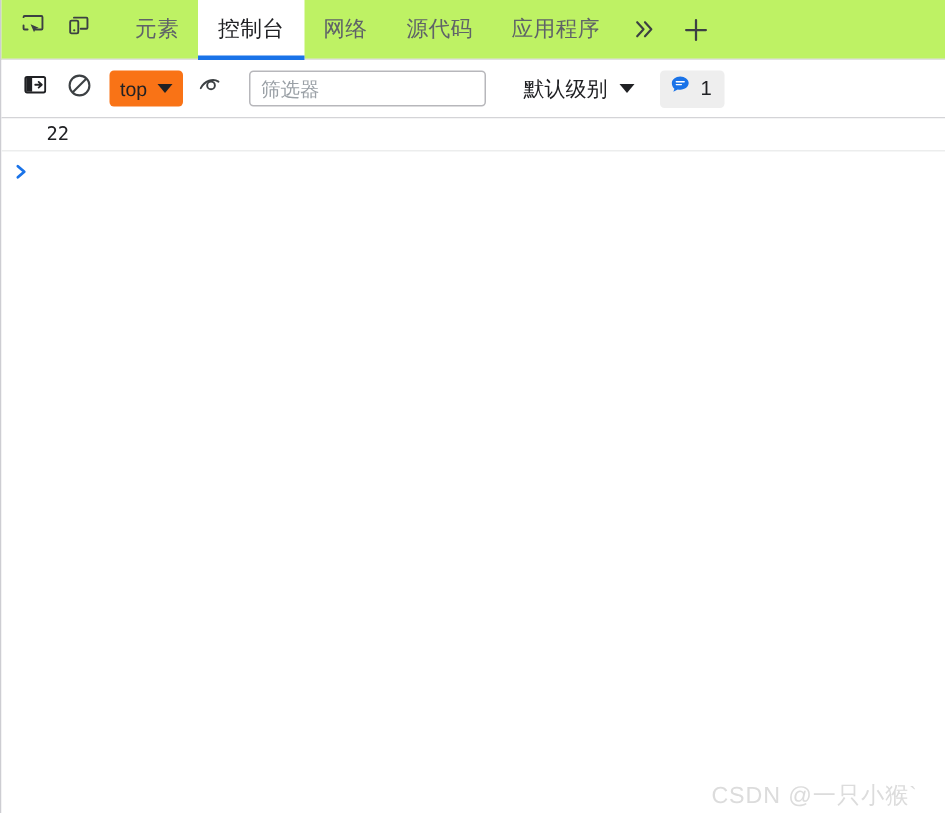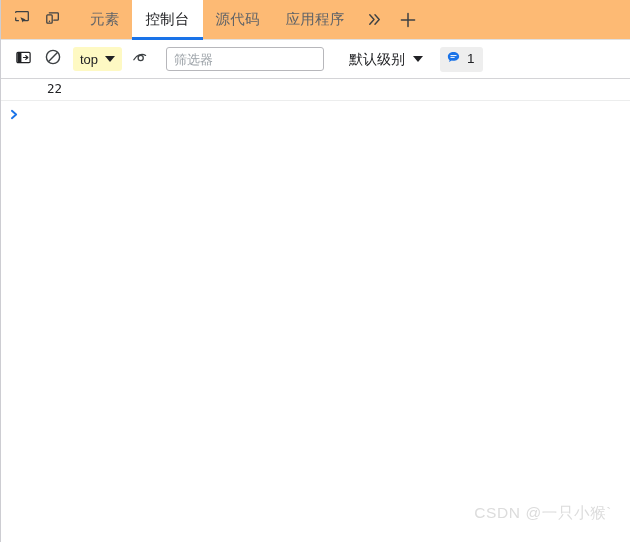--- a/index.html
+++ b/index.html
@@ -24,21 +24,21 @@
     flex-direction: column;
     position: relative;
   }
 
   
   .tabbar {
     height: 40px;
     min-height: 40px;
     display: flex;
     align-items: center;
-    background: #fdba74;
+    background: #bef264;
     border-bottom: 1px solid #e0e0e0;
     position: relative;
     padding-left: 6px;
     box-sizing: border-box;
   }
   .tool-icon-btn {
     width: 30px;
     height: 30px;
     display: flex;
     align-items: center;
@@ -111,21 +111,21 @@
     cursor: pointer;
     flex: 0 0 auto;
   }
 
   .context-select {
     display: flex;
     align-items: center;
     gap: 7px;
     height: 24px;
     padding: 0 7px;
-    background: #fef9c3;
+    background: #f97316;
     border-radius: 3px;
     margin-left: 4px;
     margin-right: 2px;
     cursor: pointer;
     flex: 0 0 auto;
   }
   .context-select .ctx-label {
     font-size: 13px;
     color: #202124;
     line-height: 1;
@@ -194,21 +194,21 @@
     flex: 1 1 auto;
     background: #ffffff;
     position: relative;
     overflow: hidden;
   }
   .console-row {
     min-height: 20px;
     display: flex;
     align-items: flex-start;
     border-bottom: 1px solid #eceded;
-    padding: 2px 0 3px 16px;
+    padding: 2px 0 3px 0;
     box-sizing: border-box;
   }
   .console-row .gutter {
     width: 30px;
     flex: 0 0 auto;
   }
   .console-row .msg-text {
     font-family: "DejaVu Sans Mono", "Liberation Mono", monospace;
     font-size: 12.5px;
     color: #202124;
@@ -236,21 +236,21 @@
     border: none;
     outline: none;
     background: transparent;
     height: 18px;
   }
 
   
   .watermark {
     position: absolute;
     right: 18px;
-    bottom: 18px;
+    bottom: 1px;
     font-size: 15.5px;
     color: #dcdcdc;
     letter-spacing: 0.6px;
     user-select: none;
     white-space: nowrap;
     font-family: "Liberation Sans", "DejaVu Sans", sans-serif;
   }
 </style>
 </head>
 <body>
@@ -281,20 +281,23 @@
 
     <div class="tabbar-sep"></div>
 
     <div class="tab">
       <span>元素</span>
     </div>
     <div class="tab active">
       <span>控制台</span>
     </div>
     <div class="tab">
+      <span>网络</span>
+    </div>
+    <div class="tab">
       <span>源代码</span>
     </div>
     <div class="tab">
       <span>应用程序</span>
     </div>
 
     <div class="tab-more">
       <span>
         <svg width="17" height="17" viewBox="0 0 18 18" fill="none">
           <path d="M4 4l4.5 5L4 14" stroke="#3c4043" stroke-width="1.5" stroke-linecap="round" stroke-linejoin="round"></path>

